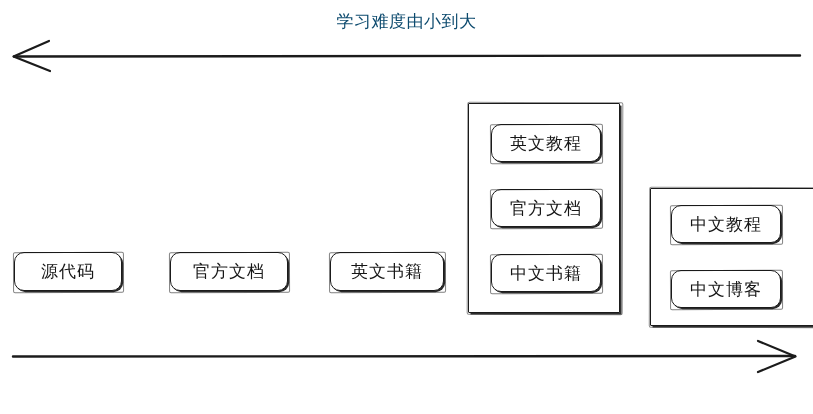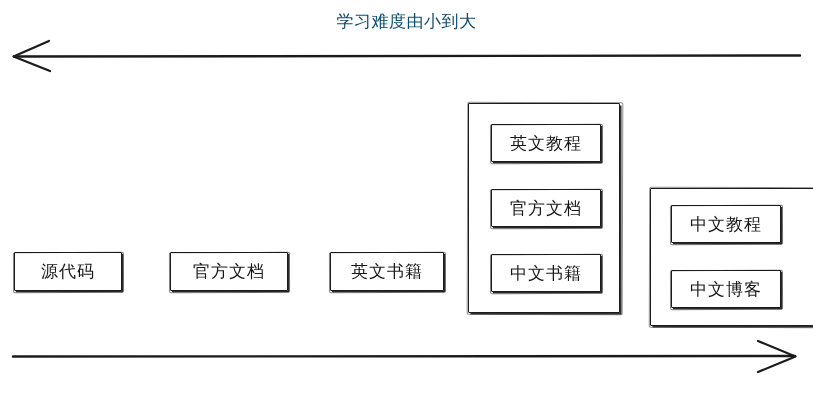--- a/index.html
+++ b/index.html
@@ -43,21 +43,21 @@
     top: 0;
     width: 813px;
     height: 414px;
     pointer-events: none;
   }
   .node-box {
     position: absolute;
     box-sizing: border-box;
     background: #ffffff;
     border: 1.6px solid #1b1b1b;
-    border-radius: 1px;
+    border-radius: 10px;
     display: flex;
     align-items: center;
     justify-content: center;
     font-size: 17px;
     color: #161616;
     letter-spacing: 1px;
     box-shadow: 1.5px 1.5px 0 -0.3px #2a2a2a;
   }
   .node-box::after {
     content: "";

